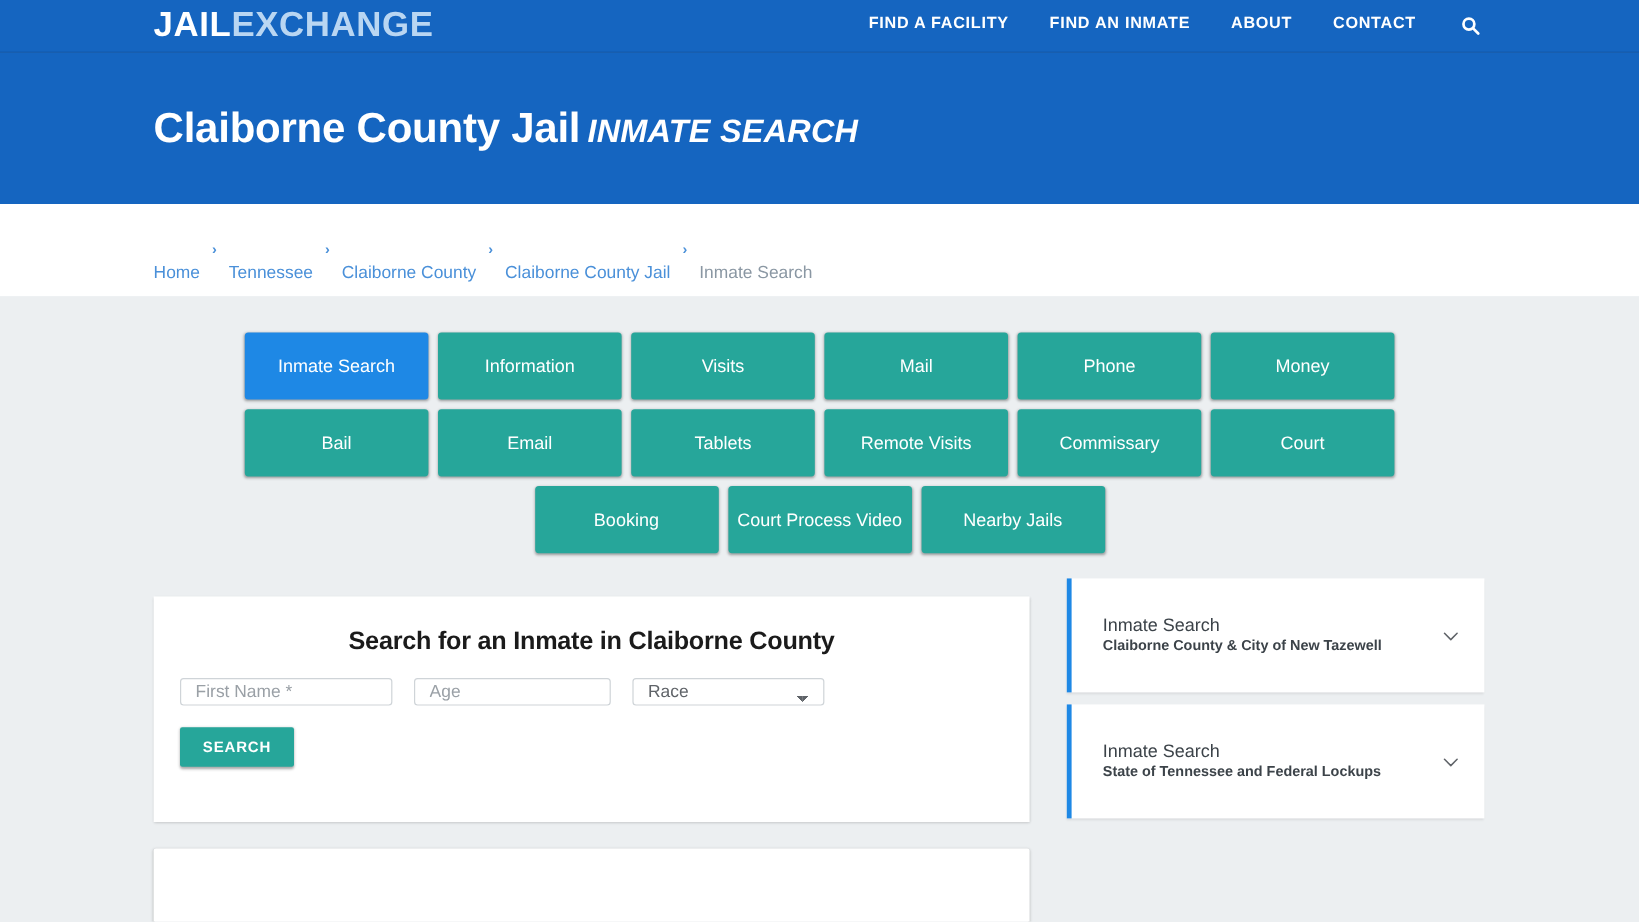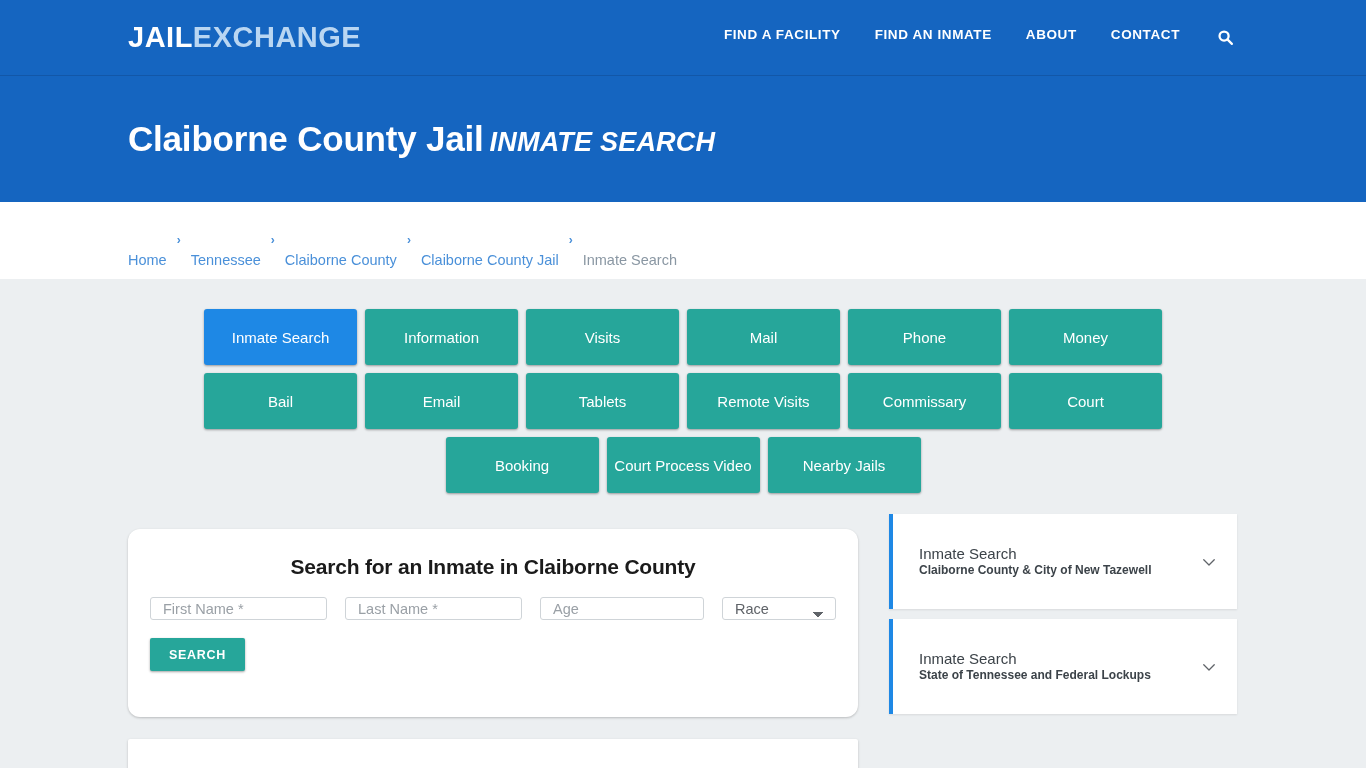--- a/index.html
+++ b/index.html
@@ -8,21 +8,21 @@
     width: 1366px; height: 768px;
     overflow: hidden;
     background: #eceff1;
     font-family: "Liberation Sans", sans-serif;
     -webkit-font-smoothing: antialiased;
   }
 
   
   .navbar {
     position: relative;
-    height: 76px;
+    height: 44px;
     background: #1565c0;
     display: flex;
     align-items: center;
     border-bottom: 1px solid #1257a8;
   }
   .logo {
     margin-left: 128px;
     font-size: 29px;
     font-weight: bold;
     letter-spacing: 0.5px;
@@ -150,21 +150,21 @@
   .tab-btn.active { background: #1e88e5; }
 
   
   .search-card {
     position: absolute;
     left: 128px;
     top: 250px;
     width: 730px;
     height: 188px;
     background: #ffffff;
-    border-radius: 12px;
+    border-radius: 0;
     box-shadow: 0 1px 3px rgba(0,0,0,0.12), 0 1px 2px rgba(0,0,0,0.10);
   }
   .search-card-title {
     text-align: center;
     font-size: 21px;
     font-weight: bold;
     color: #1b1b1b;
     padding-top: 26px;
     letter-spacing: -0.2px;
   }
@@ -325,21 +325,20 @@
     <button class="tab-btn">Court</button>
     <button class="tab-btn">Booking</button>
     <button class="tab-btn">Court Process Video</button>
     <button class="tab-btn">Nearby Jails</button>
   </div>
 
   <div class="search-card">
     <div class="search-card-title">Search for an Inmate in Claiborne County</div>
     <div class="form-row">
       <input class="field fname" type="text" placeholder="First Name *" style="">
-      <input class="field lname" type="text" placeholder="Last Name *" style="">
       <input class="field age" type="text" placeholder="Age" style="">
       <select class="field race">
         <option>Race</option>
       </select>
     </div>
     <button class="search-submit">SEARCH</button>
   </div>
 
   <div class="secondary-card"></div>
 

